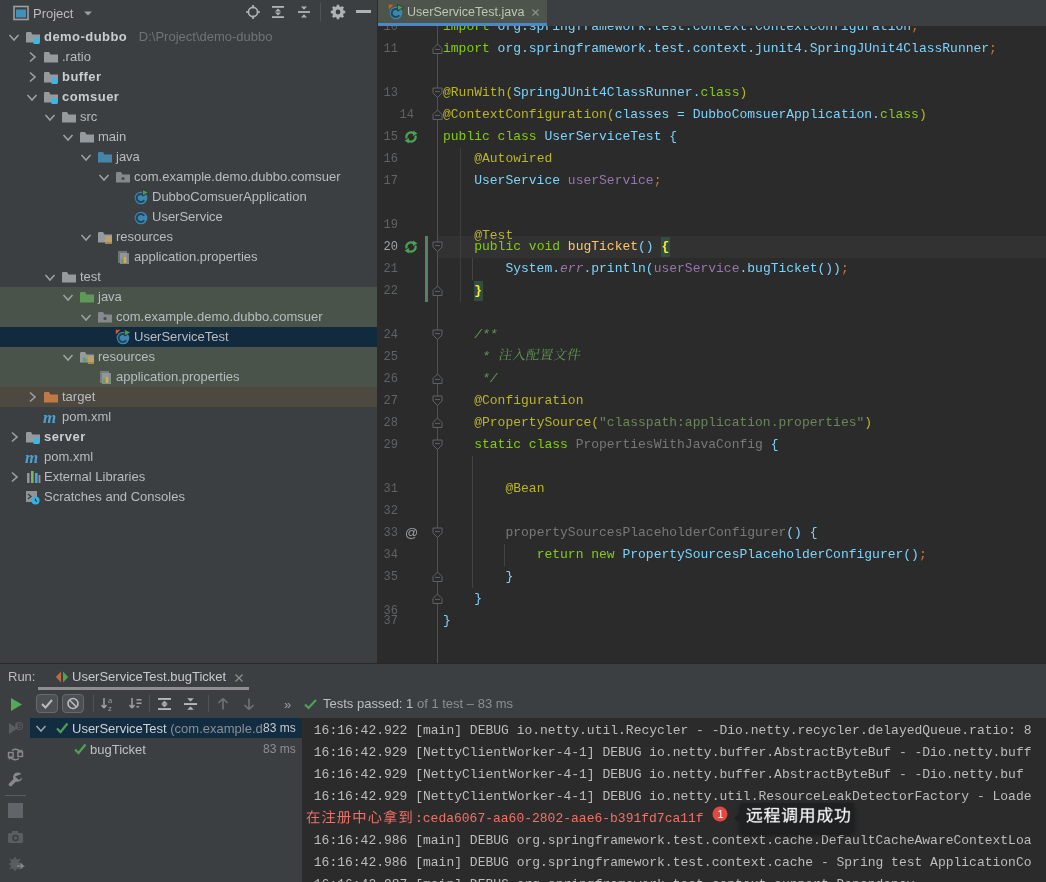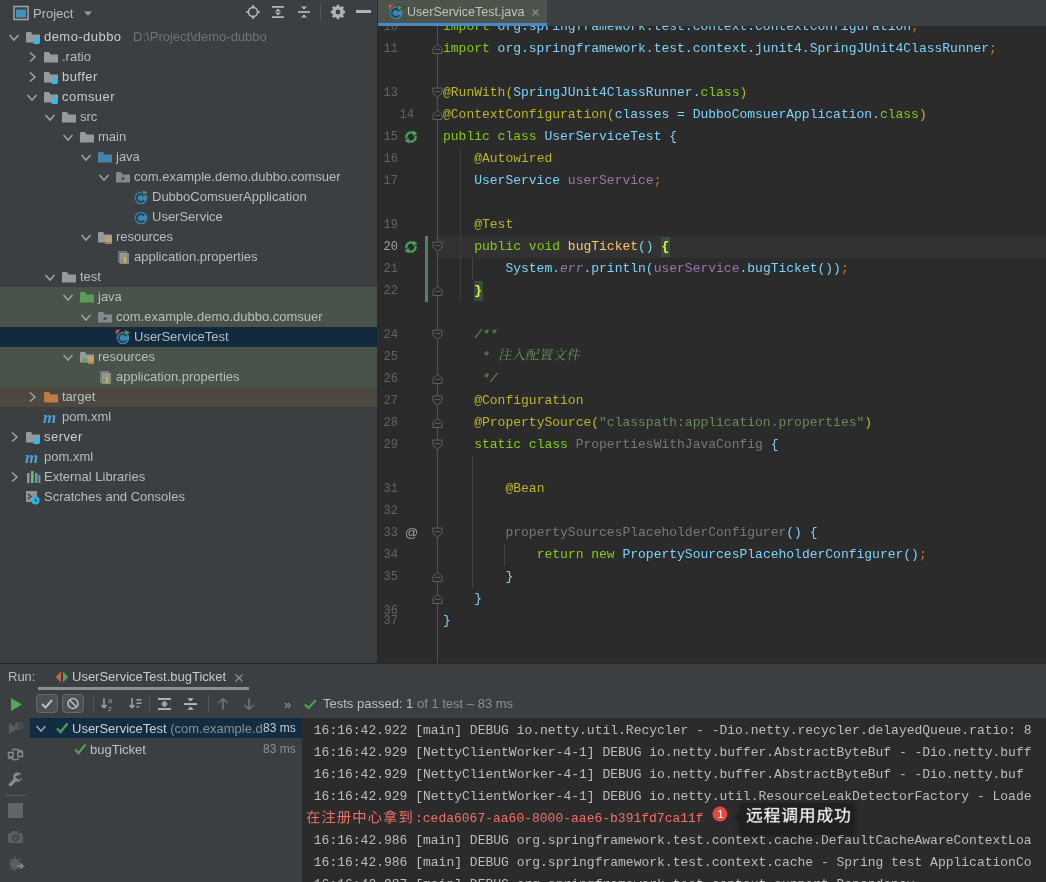--- a/index.html
+++ b/index.html
@@ -4,21 +4,21 @@
 html,body{width:1046px;height:882px;background:#2b2b2b;overflow:hidden}
 body{font-family:"Liberation Sans",sans-serif;position:relative}
 .ab{position:absolute}
 .mono{font-family:"Liberation Mono",monospace;font-size:13px;line-height:22px;white-space:pre}
 .ui{font-size:13px;color:#bbbbbb;white-space:pre}
 .kw{color:#84cc16}.an{color:#bbb529}.st{color:#6a8759}.cm{color:#629755;font-style:italic}
 .fi{color:#9876aa}.md{color:#ffc66b}.gr{color:#787878}.de{color:#7dd3fc}.se{color:#cc7832}
 .fiI{color:#9876aa;font-style:italic}
 .row{position:absolute;left:0;height:20px;width:377px}
 .rtxt{position:absolute;top:0;height:20px;line-height:20px;font-size:13px;color:#b7bcc0;white-space:pre}
-.bold{font-weight:normal;color:#c8cdd1;letter-spacing:0.45px}
+.bold{font-weight:bold;color:#c8cdd1;letter-spacing:0.45px}
 .lnum{position:absolute;width:20px;text-align:right;color:#606366;font-family:"Liberation Mono",monospace;font-size:12px;line-height:22px}
 .conline{position:absolute;left:306px;height:22px;color:#bcbcbc}
 </style></head><body>
 <div class="ab" style="left:0;top:0;width:378px;height:663px;background:#3c3f41;border-right:1px solid #2b2b2b"></div>
 <svg class="ab" style="left:13px;top:5px" width="16" height="16" viewBox="0 0 16 16">
     <rect x="1" y="1.5" width="14" height="13" fill="none" stroke="#9da0a3" stroke-width="1.6"></rect>
     <rect x="3" y="4.5" width="10" height="8" fill="#3f90ba"></rect>
   </svg>
 <div class="ab ui" style="left:33px;top:6px;color:#bbbbbb">Project</div>
 <svg class="ab" style="left:80px;top:5px" width="16" height="16">
@@ -298,21 +298,21 @@
 <div class="ab mono" style="left:65px;top:82px"><span class="an">@RunWith(</span><span class="de">SpringJUnit4ClassRunner.</span><span class="kw">class</span><span class="an">)</span></div>
 <div class="lnum" style="left:16px;top:104px">14</div>
 <div class="ab mono" style="left:65px;top:104px"><span class="an">@ContextConfiguration(</span><span class="de">classes = DubboComsuerApplication.</span><span class="kw">class</span><span class="an">)</span></div>
 <div class="lnum" style="left:0;top:126px">15</div>
 <div class="ab mono" style="left:65px;top:126px"><span class="kw">public class </span><span class="de">UserServiceTest {</span></div>
 <div class="lnum" style="left:0;top:148px">16</div>
 <div class="ab mono" style="left:65px;top:148px"><span class="de">    </span><span class="an">@Autowired</span></div>
 <div class="lnum" style="left:0;top:170px">17</div>
 <div class="ab mono" style="left:65px;top:170px"><span class="de">    UserService </span><span class="fi">userService</span><span class="se">;</span></div>
 <div class="lnum" style="left:0;top:214px">19</div>
-<div class="ab mono" style="left:65px;top:214px"><span class="de">    </span><span class="an">@Test</span></div>
+<div class="ab mono" style="left:65px;top:225px"><span class="de">    </span><span class="an">@Test</span></div>
 <div class="lnum" style="left:0;top:236px;color:#a1a4a6">20</div>
 <div class="ab mono" style="left:65px;top:236px"><span class="de">    </span><span class="kw">public void </span><span class="md">bugTicket</span><span class="de">() </span><b style="color:#ffef28;font-weight:bold">{</b></div>
 <div class="lnum" style="left:0;top:258px">21</div>
 <div class="ab mono" style="left:65px;top:258px"><span class="de">        System.</span><span class="fiI">err</span><span class="de">.println(</span><span class="fi">userService</span><span class="de">.bugTicket())</span><span class="se">;</span></div>
 <div class="lnum" style="left:0;top:280px">22</div>
 <div class="ab mono" style="left:65px;top:280px"><span class="de">    </span><b style="color:#ffef28;font-weight:bold">}</b></div>
 <div class="lnum" style="left:0;top:324px">24</div>
 <div class="ab mono" style="left:65px;top:324px"><span class="cm">    /**</span></div>
 <div class="lnum" style="left:0;top:346px">25</div>
 <div class="ab cm mono" style="left:65px;top:346px">     * </div>
@@ -526,21 +526,21 @@
         <g fill="#f07168" transform="translate(0,12.4)">
           <path transform="translate(0.0,0) scale(0.01440,-0.01440)" d="M62.5897216796875 685.3509521484375H938.580322265625V612.83935546875H62.5897216796875ZM372.580322265625 368.3306884765625H899.8502197265625V298.379150390625H372.580322265625ZM333.3603515625 14.3712158203125H938.460205078125V-56.1903076171875H333.3603515625ZM598.1295166015625 561.419677734375H673.1512451171875V-23.6895751953125H598.1295166015625ZM391.3292236328125 840.140380859375 468.9110107421875 821.219970703125Q433.9609375 706.979736328125 380.42584228515625 594.9095458984375Q326.8907470703125 482.83935546875 252.1005859375 385.63421630859375Q177.3104248046875 288.4290771484375 77.2901611328125 216.8690185546875Q73.340087890625 226.8892822265625 66.3299560546875 239.4696044921875Q59.31982421875 252.0499267578125 51.8096923828125 264.740234375Q44.299560546875 277.4305419921875 38.179443359375 285.6707763671875Q106.179443359375 333.16064453125 161.7894287109375 396.6005859375Q217.3994140625 460.04052734375 261.31439208984375 533.4555053710938Q305.2293701171875 606.8704833984375 337.86431884765625 684.7854614257812Q370.499267578125 762.700439453125 391.3292236328125 840.140380859375ZM193.379150390625 428.1201171875H268.40087890625V-76.3104248046875H193.379150390625Z"></path>
           <path transform="translate(15.4,0) scale(0.01440,-0.01440)" d="M372.380615234375 352.500732421875H901.6302490234375V280.9891357421875H372.380615234375ZM301.9906005859375 22.8111572265625H961.9703369140625V-48.700439453125H301.9906005859375ZM333.6005859375 649.04052734375H937.6302490234375V577.5289306640625H333.6005859375ZM597.1497802734375 608.6895751953125H674.7315673828125V-11.83935546875H597.1497802734375ZM94.4898681640625 774.2091064453125 136.4508056640625 828.3603515625Q168.500732421875 814.140380859375 204.30572509765625 795.7254028320312Q240.1107177734375 777.3104248046875 273.000732421875 758.3954467773438Q305.8907470703125 739.48046875 327.28076171875 723.8704833984375L283.759765625 661.59912109375Q263.1497802734375 678.2091064453125 230.84478759765625 698.5140991210938Q198.539794921875 718.819091796875 162.73480224609375 739.0140991210938Q126.9298095703125 759.2091064453125 94.4898681640625 774.2091064453125ZM41.979736328125 497.0889892578125 82.9906005859375 553.020263671875Q114.2105712890625 539.80029296875 148.9906005859375 521.580322265625Q183.7706298828125 503.3603515625 215.8306884765625 484.94537353515625Q247.8907470703125 466.5303955078125 268.6707763671875 450.92041015625L226.7098388671875 388.47900390625Q206.7098388671875 404.47900390625 175.23480224609375 423.78399658203125Q143.759765625 443.0889892578125 108.67474365234375 462.5889892578125Q73.5897216796875 482.0889892578125 41.979736328125 497.0889892578125ZM71.2496337890625 -17.83935546875Q98.2496337890625 20.380615234375 131.66461181640625 73.9305419921875Q165.07958984375 127.48046875 199.07958984375 187.61541748046875Q233.07958984375 247.7503662109375 261.859619140625 304.5303955078125L316.40087890625 255.1092529296875Q290.40087890625 202.499267578125 259.26593017578125 145.03436279296875Q228.1309814453125 87.5694580078125 196.1910400390625 32.82452392578125Q164.2510986328125 -21.92041015625 134.4710693359375 -68.8704833984375ZM548.0499267578125 819.2698974609375 616.1715087890625 844.140380859375Q642.0513916015625 806.0904541015625 667.2113037109375 760.3455200195312Q692.3712158203125 714.6005859375 703.8111572265625 681.9906005859375L631.3494873046875 652.7301025390625Q620.6895751953125 686.1700439453125 597.1146850585938 733.3049926757812Q573.539794921875 780.43994140625 548.0499267578125 819.2698974609375Z"></path>
           <path transform="translate(30.8,0) scale(0.01440,-0.01440)" d="M192.7503662109375 774.8704833984375H406.2698974609375V704.3089599609375H192.7503662109375ZM41.8096923828125 442.9906005859375H958.4102783203125V370.698974609375H41.8096923828125ZM153.7894287109375 774.8704833984375H225.6910400390625V465.539794921875Q225.6910400390625 404.759765625 220.801025390625 332.8096923828125Q215.9110107421875 260.859619140625 202.6309814453125 186.4095458984375Q189.3509521484375 111.95947265625 163.48590087890625 41.87445068359375Q137.620849609375 -28.2105712890625 95.060791015625 -85.8704833984375Q89.940673828125 -77.580322265625 79.5904541015625 -67.25506591796875Q69.240234375 -56.9298095703125 58.69500732421875 -47.38458251953125Q48.1497802734375 -37.83935546875 40.2496337890625 -33.1092529296875Q79.07958984375 21.2105712890625 101.9095458984375 84.200439453125Q124.739501953125 147.1903076171875 135.65447998046875 213.5701904296875Q146.5694580078125 279.9500732421875 150.179443359375 344.219970703125Q153.7894287109375 408.4898681640625 153.7894287109375 465.539794921875ZM367.0390625 774.8704833984375H439.940673828125V14.40087890625Q439.940673828125 -15.739501953125 431.7706298828125 -32.8697509765625Q423.6005859375 -50 402.92041015625 -59.0701904296875Q382.8502197265625 -67.7503662109375 348.59515380859375 -70.11541748046875Q314.340087890625 -72.48046875 261.900146484375 -72.48046875Q259.7301025390625 -58.2901611328125 252.41497802734375 -38.28472900390625Q245.099853515625 -18.279296875 237.19970703125 -4.259033203125Q275.2293701171875 -5.259033203125 306.41424560546875 -5.45404052734375Q337.59912109375 -5.6490478515625 347.819091796875 -4.6490478515625Q358.819091796875 -4.0390625 362.9290771484375 -0.0390625Q367.0390625 3.9609375 367.0390625 14.5709228515625ZM585.0904541015625 774.8704833984375H806.539794921875V704.3089599609375H585.0904541015625ZM544.299560546875 774.8704833984375H616.981201171875V464.0296630859375Q616.981201171875 403.6396484375 612.7861938476562 332.57958984375Q608.5911865234375 261.51953125 596.5061645507812 187.95947265625Q584.421142578125 114.3994140625 561.0311279296875 44.8994140625Q537.64111328125 -24.6005859375 499.2510986328125 -82.260498046875Q493.740966796875 -74.9703369140625 483.30572509765625 -64.53509521484375Q472.8704833984375 -54.099853515625 461.740234375 -44.7496337890625Q450.6099853515625 -35.3994140625 442.7098388671875 -30.6693115234375Q477.759765625 23.6505126953125 497.89471435546875 86.05535888671875Q518.0296630859375 148.460205078125 528.0546264648438 214.340087890625Q538.07958984375 280.219970703125 541.1895751953125 344.29486083984375Q544.299560546875 408.3697509765625 544.299560546875 464.419677734375ZM776.819091796875 774.8704833984375H850.6707763671875V11.201171875Q850.6707763671875 -20.939208984375 842.500732421875 -38.8494873046875Q834.3306884765625 -56.759765625 813.260498046875 -65.6099853515625Q792.580322265625 -74.68017578125 757.020263671875 -77.04522705078125Q721.460205078125 -79.4102783203125 667.1903076171875 -79.4102783203125Q665.80029296875 -69.56005859375 661.5452270507812 -56.759765625Q657.2901611328125 -43.95947265625 652.56005859375 -30.85418701171875Q647.8299560546875 -17.7489013671875 642.099853515625 -8.6787109375Q681.3494873046875 -9.6787109375 713.7543334960938 -9.87371826171875Q746.1591796875 -10.0687255859375 756.379150390625 -9.458740234375Q767.9891357421875 -8.458740234375 772.4041137695312 -4.15374755859375Q776.819091796875 0.1512451171875 776.819091796875 11.981201171875Z"></path>
           <path transform="translate(46.2,0) scale(0.01440,-0.01440)" d="M96.419677734375 661.4305419921875H902.0904541015625V190.83935546875H824.7286376953125V587.9688720703125H171.0513916015625V185.83935546875H96.419677734375ZM136.04052734375 321.6707763671875H869.6895751953125V248.2091064453125H136.04052734375ZM458.2091064453125 840.3603515625H536.5709228515625V-78.5303955078125H458.2091064453125Z"></path>
           <path transform="translate(61.6,0) scale(0.01440,-0.01440)" d="M295.219970703125 560.7301025390625H372.8017578125V64.76123046875Q372.8017578125 29.5911865234375 385.5716552734375 19.3712158203125Q398.341552734375 9.1512451171875 441.101318359375 9.1512451171875Q451.541259765625 9.1512451171875 477.4110107421875 9.1512451171875Q503.28076171875 9.1512451171875 534.3954467773438 9.1512451171875Q565.5101318359375 9.1512451171875 593.099853515625 9.1512451171875Q620.6895751953125 9.1512451171875 633.5694580078125 9.1512451171875Q665.1092529296875 9.1512451171875 680.5741577148438 25.39617919921875Q696.0390625 41.64111328125 702.4540405273438 86.65594482421875Q708.8690185546875 131.6707763671875 712.47900390625 217.8704833984375Q722.1591796875 211.3603515625 734.5694580078125 204.3502197265625Q746.979736328125 197.340087890625 760.4750366210938 192.41497802734375Q773.9703369140625 187.4898681640625 783.820556640625 184.31982421875Q778.6505126953125 89.31982421875 765.640380859375 35.539794921875Q752.6302490234375 -18.240234375 723.2550659179688 -40.020263671875Q693.8798828125 -61.80029296875 637.419677734375 -61.80029296875Q629.6396484375 -61.80029296875 609.1497802734375 -61.80029296875Q588.659912109375 -61.80029296875 561.8151245117188 -61.80029296875Q534.9703369140625 -61.80029296875 508.62554931640625 -61.80029296875Q482.28076171875 -61.80029296875 462.09588623046875 -61.80029296875Q441.9110107421875 -61.80029296875 435.1309814453125 -61.80029296875Q381.2105712890625 -61.80029296875 350.66534423828125 -50.70513916015625Q320.1201171875 -39.6099853515625 307.6700439453125 -11.83465576171875Q295.219970703125 15.940673828125 295.219970703125 65.3712158203125ZM135.1591796875 486.3306884765625 207.40087890625 471.5303955078125Q200.180908203125 412.68017578125 187.02099609375 341.08502197265625Q173.861083984375 269.4898681640625 156.981201171875 199.759765625Q140.101318359375 130.0296630859375 119.6114501953125 75.9095458984375L44.419677734375 107.8502197265625Q65.9095458984375 159.4102783203125 83.87445068359375 224.71527099609375Q101.83935546875 290.020263671875 115.08428955078125 358.4703369140625Q128.3292236328125 426.92041015625 135.1591796875 486.3306884765625ZM761.4290771484375 485.240234375 830.940673828125 511.9609375Q860.16064453125 452.3509521484375 886.9906005859375 384.43597412109375Q913.820556640625 316.52099609375 934.8455200195312 251.60601806640625Q955.8704833984375 186.6910400390625 966.48046875 134.6910400390625L891.6787109375 105.020263671875Q882.23876953125 156.6302490234375 861.9938354492188 222.6302490234375Q841.7489013671875 288.6302490234375 815.8089599609375 357.43524169921875Q789.8690185546875 426.240234375 761.4290771484375 485.240234375ZM342.3494873046875 755.8798828125 393.16064453125 804.64111328125Q439.9906005859375 772.76123046875 491.85565185546875 733.4913330078125Q543.720703125 694.221435546875 589.8657836914062 654.6715087890625Q636.0108642578125 615.12158203125 664.5709228515625 583.5115966796875L610.859619140625 527.0701904296875Q583.2496337890625 558.68017578125 538.07958984375 599.0101318359375Q492.9095458984375 639.340087890625 441.43450927734375 681.0850219726562Q389.95947265625 722.8299560546875 342.3494873046875 755.8798828125Z"></path>
           <path transform="translate(77.0,0) scale(0.01440,-0.01440)" d="M116.3900146484375 237.92041015625H887.1201171875V182.5694580078125H116.3900146484375ZM62.3697509765625 122.580322265625H939.460205078125V66.83935546875H62.3697509765625ZM462.5491943359375 332.1903076171875H537.0108642578125V-4.1092529296875Q537.0108642578125 -33.6396484375 528.28076171875 -48.29486083984375Q519.5506591796875 -62.9500732421875 495.92041015625 -70.460205078125Q472.900146484375 -77.580322265625 433.56005859375 -79.16534423828125Q394.219970703125 -80.7503662109375 332.7301025390625 -80.140380859375Q329.780029296875 -66.9500732421875 322.68487548828125 -50.39471435546875Q315.5897216796875 -33.83935546875 308.07958984375 -20.9891357421875Q338.2293701171875 -21.9891357421875 365.58428955078125 -22.18414306640625Q392.939208984375 -22.379150390625 413.5491943359375 -22.07415771484375Q434.1591796875 -21.7691650390625 441.7691650390625 -21.7691650390625Q453.1591796875 -20.7691650390625 457.85418701171875 -16.96417236328125Q462.5491943359375 -13.1591796875 462.5491943359375 -3.1591796875ZM786.499267578125 375.3603515625 839.5101318359375 330.4696044921875Q773.780029296875 319.07958984375 691.1950073242188 310.4696044921875Q608.6099853515625 301.859619140625 516.780029296875 296.1396484375Q424.9500732421875 290.419677734375 331.400146484375 287.78472900390625Q237.8502197265625 285.1497802734375 150.4102783203125 284.31982421875Q149.4102783203125 295 145.15521240234375 309.82525634765625Q140.900146484375 324.6505126953125 135.9500732421875 334.5506591796875Q221.6099853515625 335.380615234375 312.79486083984375 338.2105712890625Q403.979736328125 341.04052734375 492.16461181640625 346.06549072265625Q580.3494873046875 351.0904541015625 656.3143920898438 358.42041015625Q732.279296875 365.7503662109375 786.499267578125 375.3603515625ZM275.43994140625 666.020263671875H729.340087890625V615.739501953125H275.43994140625ZM263.8111572265625 514.5694580078125V446.8704833984375H730.8487548828125V514.5694580078125ZM193.4696044921875 564.8502197265625H804.700439453125V397.19970703125H193.4696044921875ZM525.8408203125 826.4898681640625Q561.6707763671875 797.3900146484375 612.720703125 769.5951538085938Q663.7706298828125 741.80029296875 723.4305419921875 717.6154174804688Q783.0904541015625 693.4305419921875 845.5303955078125 674.4656372070312Q907.9703369140625 655.500732421875 966.580322265625 643.6707763671875Q955.1201171875 633.2105712890625 941.7948608398438 615.8502197265625Q928.4696044921875 598.4898681640625 920.95947265625 584.6396484375Q862.95947265625 598.859619140625 800.1295166015625 620.3845825195312Q737.299560546875 641.9095458984375 676.1646118164062 669.8494873046875Q615.0296630859375 697.7894287109375 561.1146850585938 729.2293701171875Q507.19970703125 760.6693115234375 467.0296630859375 795.1092529296875ZM501.419677734375 860.4102783203125 566.620849609375 831.6396484375Q513.720703125 775.07958984375 437.4906005859375 728.57958984375Q361.260498046875 682.07958984375 269.56549072265625 645.359619140625Q177.8704833984375 608.6396484375 78.2105712890625 580.8096923828125Q73.8704833984375 589.099853515625 66.16534423828125 599.4500732421875Q58.460205078125 609.80029296875 50.06005859375 619.9555053710938Q41.659912109375 630.1107177734375 34.539794921875 636.2308349609375Q132.0296630859375 661.500732421875 222.16461181640625 694.8556518554688Q312.299560546875 728.2105712890625 384.88458251953125 770.1754760742188Q457.4696044921875 812.140380859375 501.419677734375 860.4102783203125Z"></path>
           <path transform="translate(92.4,0) scale(0.01440,-0.01440)" d="M96.9095458984375 317.6505126953125H565.4898681640625V251.2091064453125H96.9095458984375ZM293.6490478515625 425.31982421875H364.7706298828125V38.1591796875H293.6490478515625ZM62.07958984375 41.7706298828125Q125.419677734375 51.9906005859375 209.06475830078125 66.51556396484375Q292.7098388671875 81.04052734375 386.8798828125 98.3704833984375Q481.0499267578125 115.700439453125 575.0499267578125 133.140380859375L579.3900146484375 67.0889892578125Q490.1700439453125 49.8690185546875 400.06005859375 32.1490478515625Q309.9500732421875 14.4290771484375 227.6700439453125 -1.2908935546875Q145.3900146484375 -17.0108642578125 79.0499267578125 -29.620849609375ZM70.6396484375 774.380615234375H585.43994140625V707.71923828125H70.6396484375ZM379.4290771484375 642.9298095703125 433.6302490234375 675.04052734375Q462.0701904296875 641.4305419921875 491.31512451171875 602.320556640625Q520.56005859375 563.2105712890625 545.8049926757812 526.0155639648438Q571.0499267578125 488.820556640625 585.4898681640625 459.6505126953125L528.1685791015625 421.5897216796875Q513.898681640625 450.759765625 489.23876953125 489.1497802734375Q464.578857421875 527.539794921875 436.0289306640625 568.039794921875Q407.47900390625 608.539794921875 379.4290771484375 642.9298095703125ZM641.279296875 753.7301025390625H711.2308349609375V147.56005859375H641.279296875ZM839.0390625 823.820556640625H912.1107177734375V37.40087890625Q912.1107177734375 2.0904541015625 903.0506591796875 -16.31982421875Q893.9906005859375 -34.7301025390625 871.140380859375 -44.4102783203125Q847.68017578125 -53.0904541015625 808.1700439453125 -55.84552001953125Q768.659912109375 -58.6005859375 713.759765625 -58.6005859375Q711.5897216796875 -43.020263671875 703.299560546875 -21.01483154296875Q695.0093994140625 0.9906005859375 686.1092529296875 16.180908203125Q730.2091064453125 15.180908203125 767.3440551757812 14.680908203125Q804.47900390625 14.180908203125 817.47900390625 14.7908935546875Q830.259033203125 15.40087890625 834.6490478515625 19.7908935546875Q839.0390625 24.180908203125 839.0390625 37.180908203125ZM118.8299560546875 439.3994140625Q116.659912109375 447.299560546875 112.62481689453125 460.12481689453125Q108.5897216796875 472.9500732421875 103.859619140625 486.55535888671875Q99.1295166015625 500.16064453125 94.179443359375 509.620849609375Q105.5694580078125 512.40087890625 117.5694580078125 524.3158569335938Q129.5694580078125 536.2308349609375 142.3994140625 554.060791015625Q151.2293701171875 566.28076171875 170.91424560546875 597.66064453125Q190.59912109375 629.04052734375 212.50396728515625 671.3353881835938Q234.4088134765625 713.6302490234375 250.898681640625 757.5101318359375L323.580322265625 728.4696044921875Q302.3104248046875 683.3697509765625 275.98046875 638.2098388671875Q249.6505126953125 593.0499267578125 221.4305419921875 552.3049926757812Q193.2105712890625 511.56005859375 165.16064453125 479.5101318359375V478.1201171875Q165.16064453125 478.1201171875 158.23553466796875 474.47503662109375Q151.3104248046875 470.8299560546875 141.99530029296875 464.90484619140625Q132.68017578125 458.979736328125 125.75506591796875 452.16461181640625Q118.8299560546875 445.3494873046875 118.8299560546875 439.3994140625ZM118.8299560546875 439.3994140625 117.659912109375 493.04052734375 157.48046875 517.180908203125 493.1092529296875 545.820556640625Q499.619384765625 531.240234375 508.99456787109375 514.9898681640625Q518.3697509765625 498.739501953125 525.4898681640625 487.1092529296875Q423.1700439453125 477.059326171875 353.81512451171875 470.2293701171875Q284.460205078125 463.3994140625 241.54522705078125 458.98443603515625Q198.6302490234375 454.5694580078125 174.460205078125 451.26446533203125Q150.2901611328125 447.95947265625 138.2301025390625 445.26446533203125Q126.1700439453125 442.5694580078125 118.8299560546875 439.3994140625Z"></path>
         </g>
       </svg></div>
-<div class="mono" style="position:absolute;left:113px;top:90px;color:#f07168">:ceda6067-aa60-8000-aae6-b391fd7ca11f</div>
+<div class="mono" style="position:absolute;left:113px;top:90px;color:#f07168">:ceda6067-aa60-2802-aae6-b391fd7ca11f</div>
 <circle r="0">
 <svg class="ab" style="left:410px;top:88px" width="16" height="16">
         <circle cx="8" cy="8" r="7.5" fill="#e34840"></circle>
         <text x="5.5" y="12" font-size="11" fill="#fff" font-family="Liberation Sans">1</text>
       </svg>
 <div class="ab" style="left:438px;top:85px;width:114px;height:30px;background:#1f2022;border-radius:3px;box-shadow:0 2px 5px rgba(0,0,0,0.4)"></div>
 <svg class="ab" style="left:432px;top:94px" width="7" height="12">
         <path d="M7 0 L0 6 L7 12 Z" fill="#1f2022"></path>
       </svg>
 <div class="ab" style="left:444px;top:89px"><svg width="107" height="22" viewBox="0 0 107 22" style="overflow:visible">

